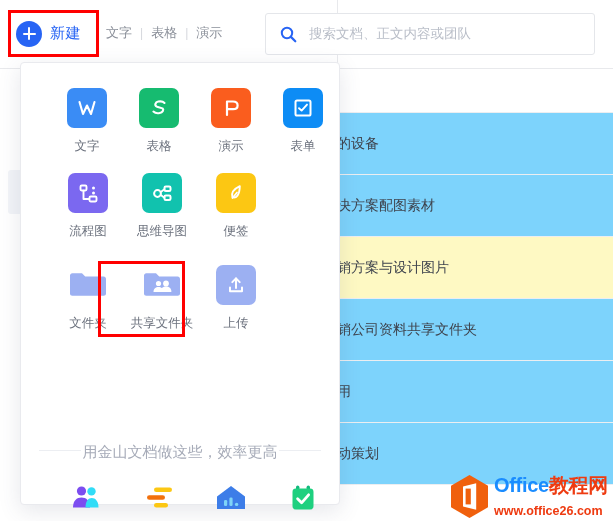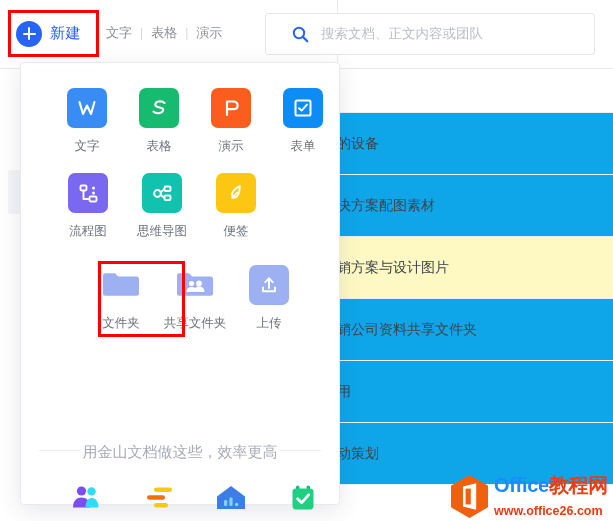--- a/index.html
+++ b/index.html
@@ -105,21 +105,20 @@
     position: absolute;
     left: 265px; top: 13px;
     width: 330px; height: 42px;
     border: 1px solid #e4e6ea;
     border-radius: 3px;
     background: #ffffff;
     box-sizing: border-box;
     display: flex;
     align-items: center;
     cursor: text;
-    padding-left: 12px;
   }
   #search-icon {
     margin-left: 14px;
     flex: 0 0 auto;
     display: block;
   }
   #search-input-text {
     margin-left: 12px;
     font-size: 13.5px;
     color: #b9bec8;
@@ -133,21 +132,21 @@
     width: 276px; height: 452px;
     overflow: hidden;
   }
   .doc-row {
     position: relative;
     height: 62px;
     border-bottom: 1px solid #eceef1;
     display: flex;
     align-items: center;
     box-sizing: border-box;
-    background: #0ea5e9;
+    background: #7dd3fc;
     cursor: pointer;
   }
   .doc-row.selected { background: #fef9c3; }
   .doc-row .doc-title {
     font-size: 14px;
     color: #3e434d;
     white-space: nowrap;
     
     margin-left: -80px;
     padding-left: 80px;
@@ -397,21 +396,21 @@
       <div class="ic" style="background:#fcc713;">
         <svg width="25" height="25" viewBox="0 0 25 25">
           <path d="M15.8 5.2 C10 8 7.2 12 8.4 16.2 C12.2 17.6 15.6 14.2 15.8 5.2 Z" fill="none" stroke="#ffffff" stroke-width="1.9" stroke-linejoin="round"></path>
           <path d="M8.5 17 L13 11.5" fill="none" stroke="#ffffff" stroke-width="1.7" stroke-linecap="round"></path>
         </svg>
       </div>
       <div class="lbl">便签</div>
     </div>
   </div>
 
-  <div class="grid-row" style="top:202px;justify-content:center;">
+  <div class="grid-row" style="top:202px;">
 
     <div class="cell" style="margin-left:30px;">
       <div class="ic">
         <svg width="40" height="34" viewBox="0 0 40 34">
           <path d="M2 7.5 C2 6.2 3 5.2 4.3 5.2 L14 5.2 L17.2 8.6 L35.7 8.6 C37 8.6 38 9.6 38 10.9 L38 25.5 C38 26.8 37 27.8 35.7 27.8 L4.3 27.8 C3 27.8 2 26.8 2 25.5 Z" fill="#9cb0f2"></path>
         </svg>
       </div>
       <div class="lbl">文件夹</div>
     </div>
 

